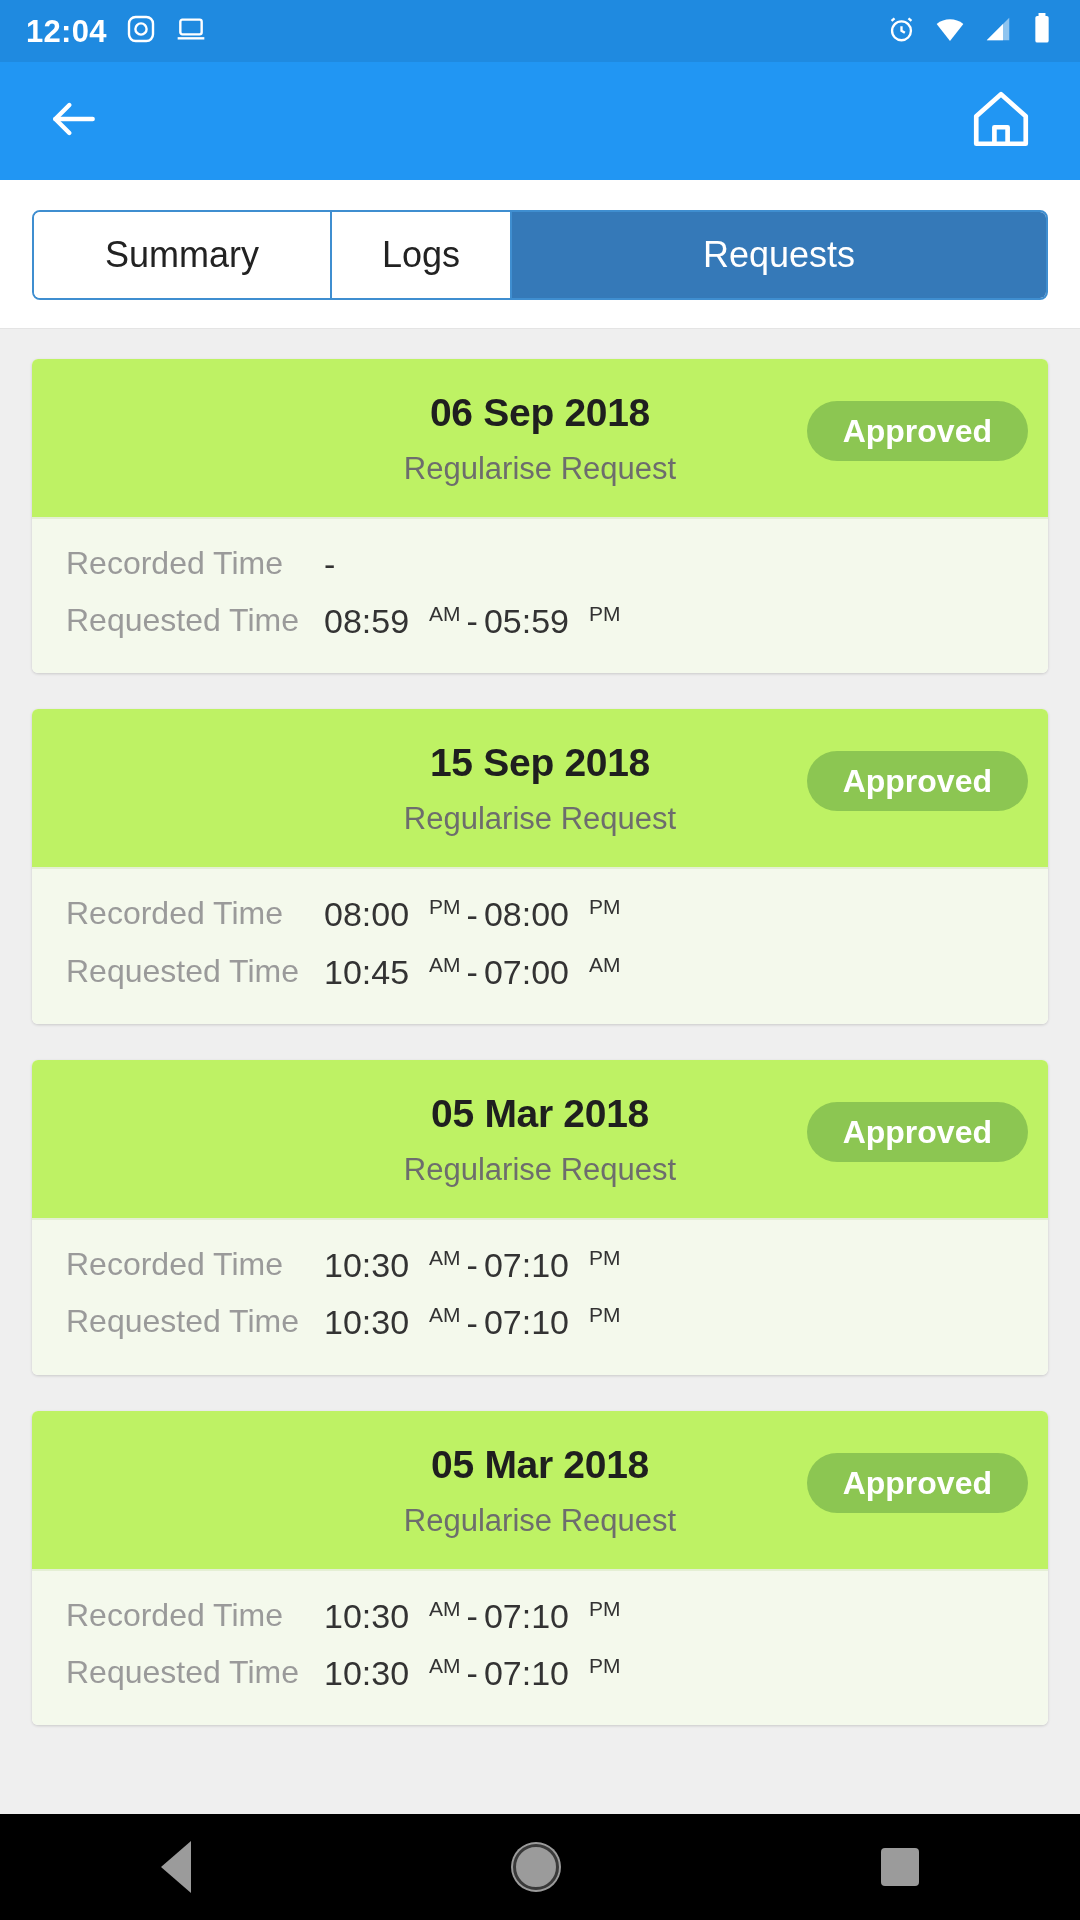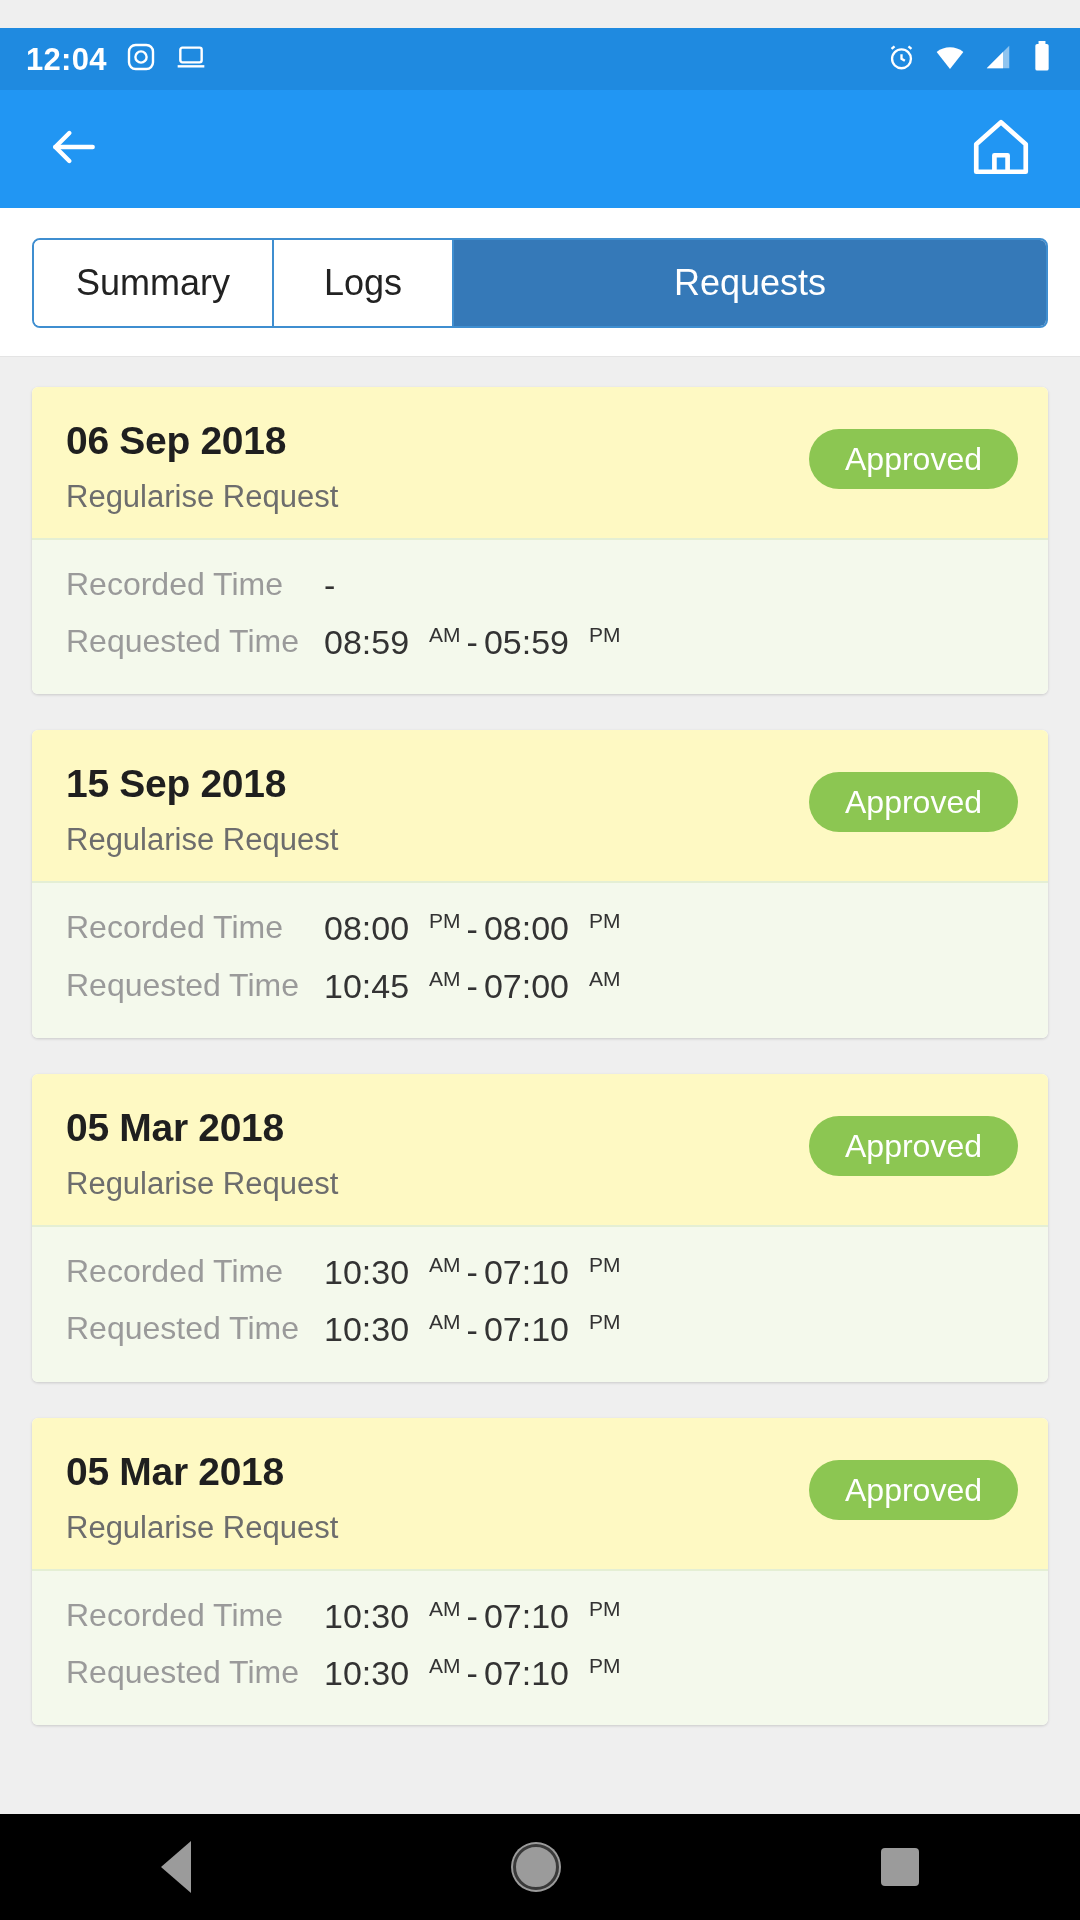--- a/index.html
+++ b/index.html
@@ -9,21 +9,20 @@
     background:#efefef;
     overflow:hidden;
   }
   .phone { position:relative; width:1080px; height:1920px; display:flex; flex-direction:column; }
 
   
   .status-bar {
     height:62px; background:#1f8ae0; color:#fff;
     display:flex; align-items:center; padding:0 26px;
     flex:0 0 62px;
-    margin-top:28px;
   }
   .status-left { display:flex; align-items:center; gap:18px; }
   .status-clock { font-size:31px; font-weight:600; letter-spacing:.3px; line-height:1; }
   .status-right { margin-left:auto; display:flex; align-items:center; gap:17px; }
   .si { display:block; }
 
   
   .app-bar {
     height:118px; background:#2196f3;
     display:flex; align-items:center; justify-content:space-between;
@@ -36,44 +35,46 @@
     margin:0 32px; height:90px; display:flex;
     border:2px solid #3f8ed0; border-radius:8px; overflow:hidden;
     background:#fff;
   }
   .tab {
     flex:0 0 auto; display:flex; align-items:center; justify-content:center;
     font-size:36px; color:#222; background:#fff;
     border-right:2px solid #3f8ed0;
   }
   .tab:last-child { border-right:none; }
-  .tab-1 { width:240px; }
+  .tab-1 { width:298px; }
   .tab-2 { width:180px; }
   .tab-3 { flex:1; }
   .tab.active { background:#3579b8; color:#fff; }
 
   
   .list { flex:1; background:#efefef; padding:30px 0 0; overflow:hidden; }
   .card {
     margin:0 32px 36px; background:#fff; border-radius:6px;
     box-shadow:0 1px 3px rgba(0,0,0,.16);
     overflow:hidden;
   }
   .card-head {
-    position:relative; background:#fef9c3;
-    padding:32px 34px 23px;
+    position:relative; background:#bef264;
+    padding:32px 34px 30px;
+    text-align:center;
   }
   .card-date { font-size:39px; font-weight:700; color:#1f1f1f; letter-spacing:-.3px; }
   .card-type { font-size:31px; color:#6d6d6d; margin-top:16px; }
   .badge {
-    position:absolute; right:30px; top:42px;
+    position:absolute; right:20px; top:42px;
     background:#8dc63f; background:#8cc652;
     color:#fff; font-size:32px;
     padding:14px 36px; border-radius:40px;
     line-height:1;
+    font-weight:bold;
   }
   .card-body { background:#f4f9ec; border-top:2px solid #e4efd4; padding:26px 34px 32px; }
   .row { display:flex; align-items:flex-start; margin-bottom:18px; }
   .row:last-child { margin-bottom:0; }
   .row-label { width:258px; flex:0 0 258px; font-size:32px; color:#9a9a9a; }
   .row-value { font-size:34px; color:#333; white-space:nowrap; }
   .row-value .mer { font-size:21px; vertical-align:super; margin-left:20px; }
   .row-value .dash { margin:0 6px; color:#333; }
 
   

